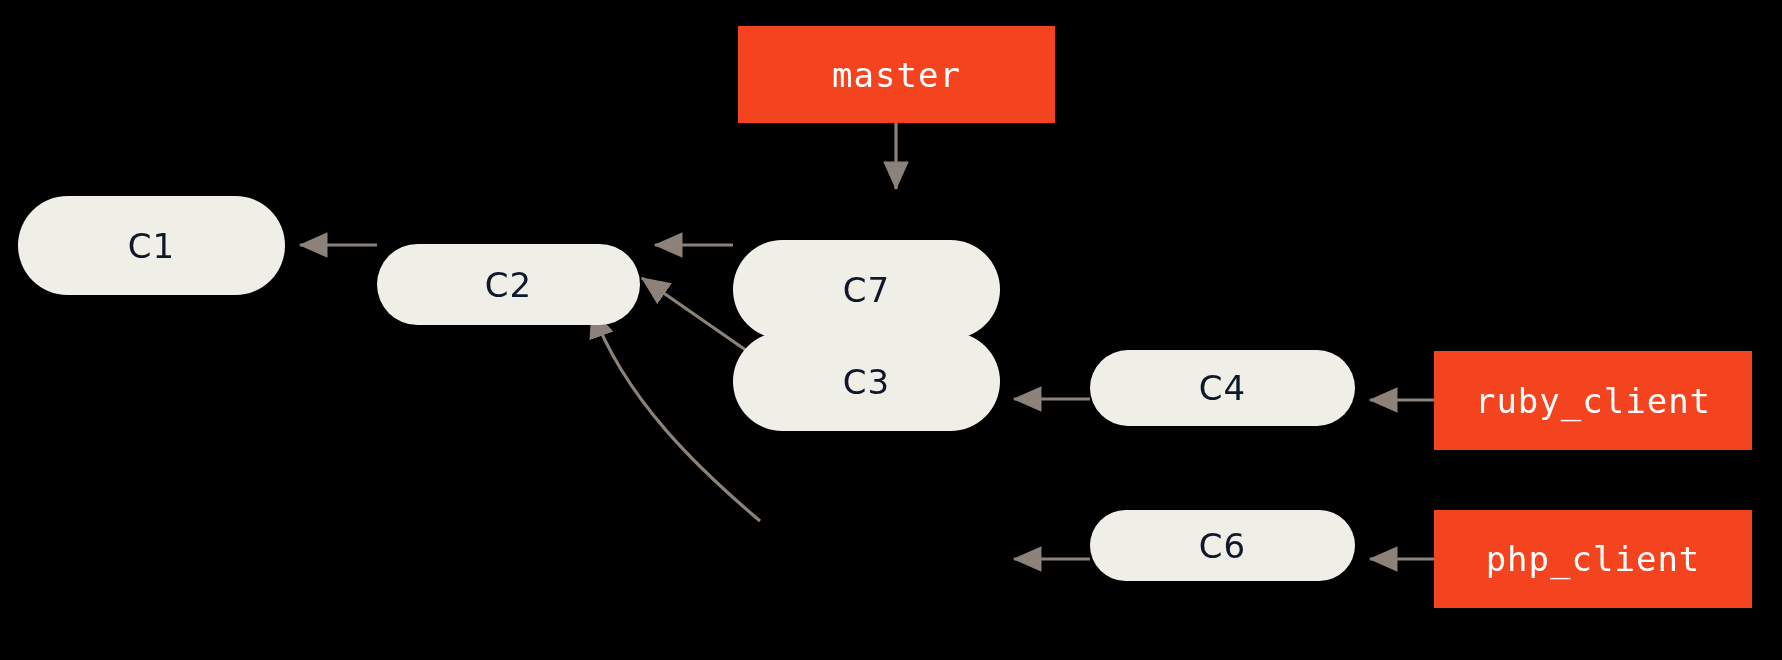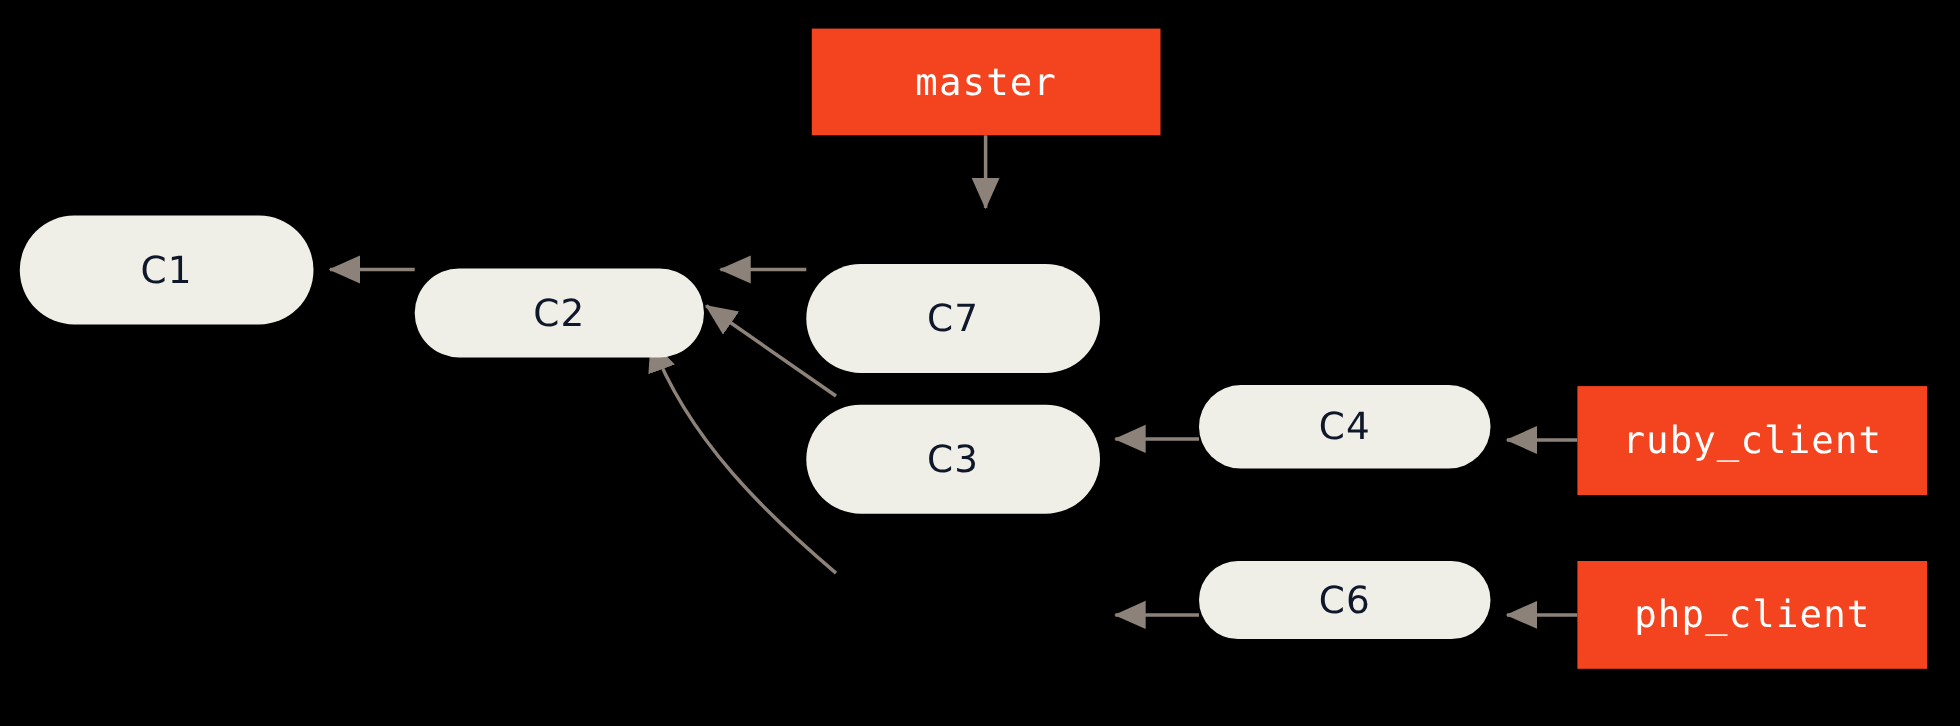--- a/index.html
+++ b/index.html
@@ -39,21 +39,21 @@
 
   <div class="node commit" style="left:18px;top:196px;width:267px;height:99px;">
     <span>C1</span>
   </div>
   <div class="node commit" style="left:377px;top:196px;width:263px;height:81px;margin-top:48px;">
     <span>C2</span>
   </div>
   <div class="node commit" style="left:733px;top:196px;width:267px;height:99px;margin-top:44px;">
     <span>C7</span>
   </div>
-  <div class="node commit" style="left:733px;top:368px;width:267px;height:99px;">
+  <div class="node commit" style="left:733px;top:332px;width:267px;height:99px;">
     <span>C3</span>
   </div>
   <div class="node commit" style="left:1090px;top:350px;width:265px;height:76px;">
     <span>C4</span>
   </div>
   <div class="node commit" style="left:1090px;top:510px;width:265px;height:71px;">
     <span>C6</span>
   </div>
 
   <div class="node branch" style="left:738px;top:26px;width:317px;height:97px;">

